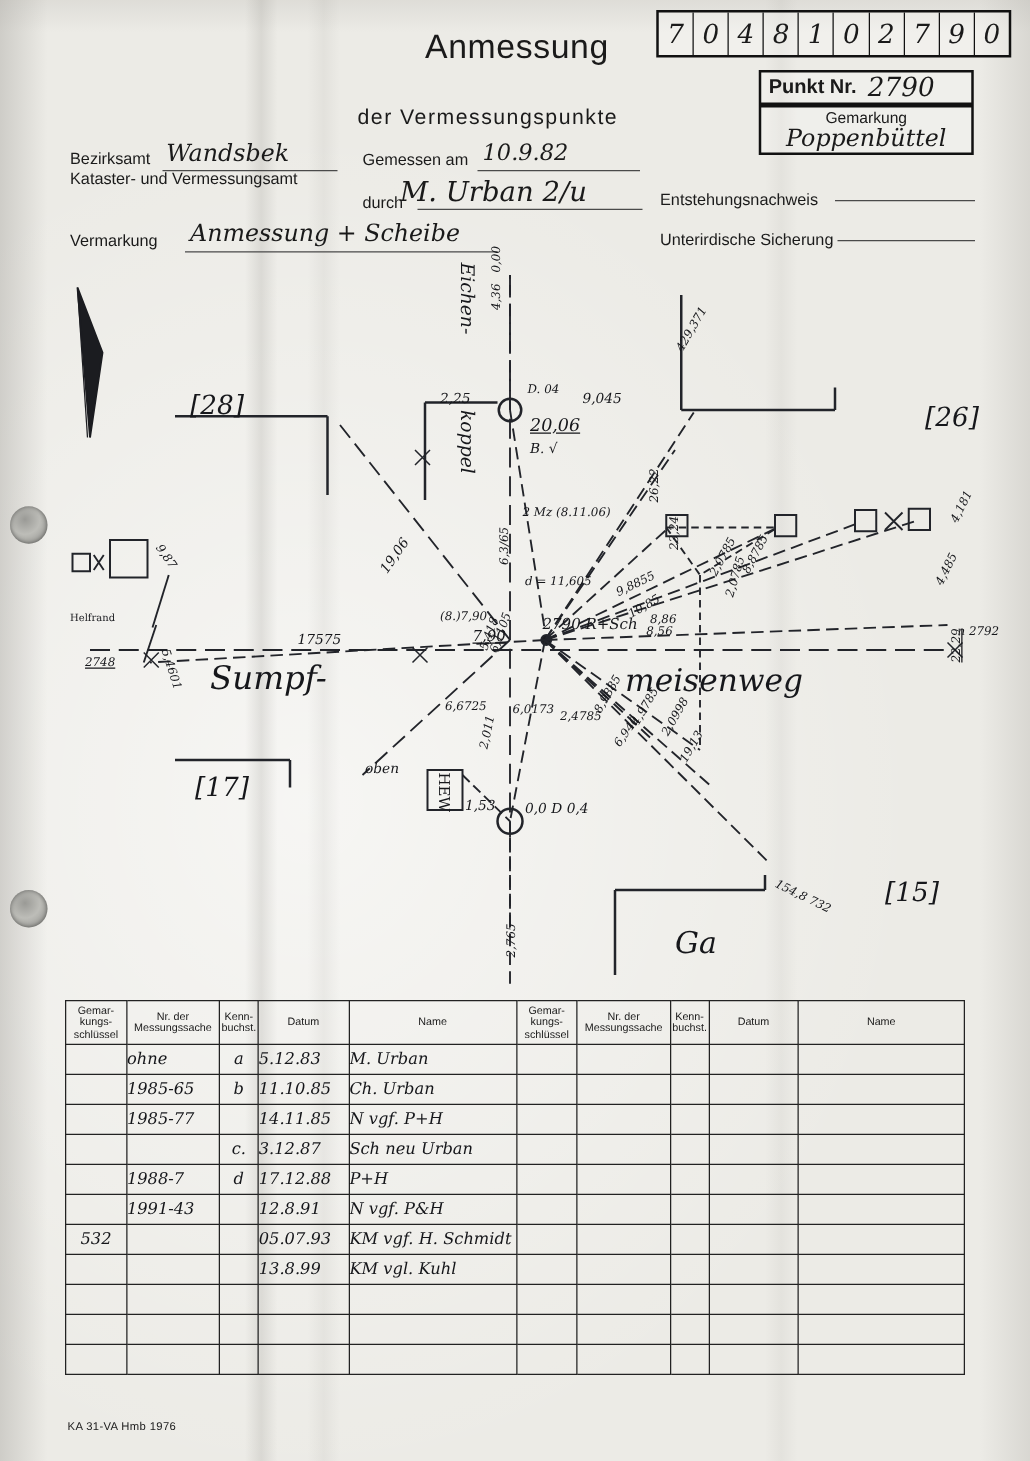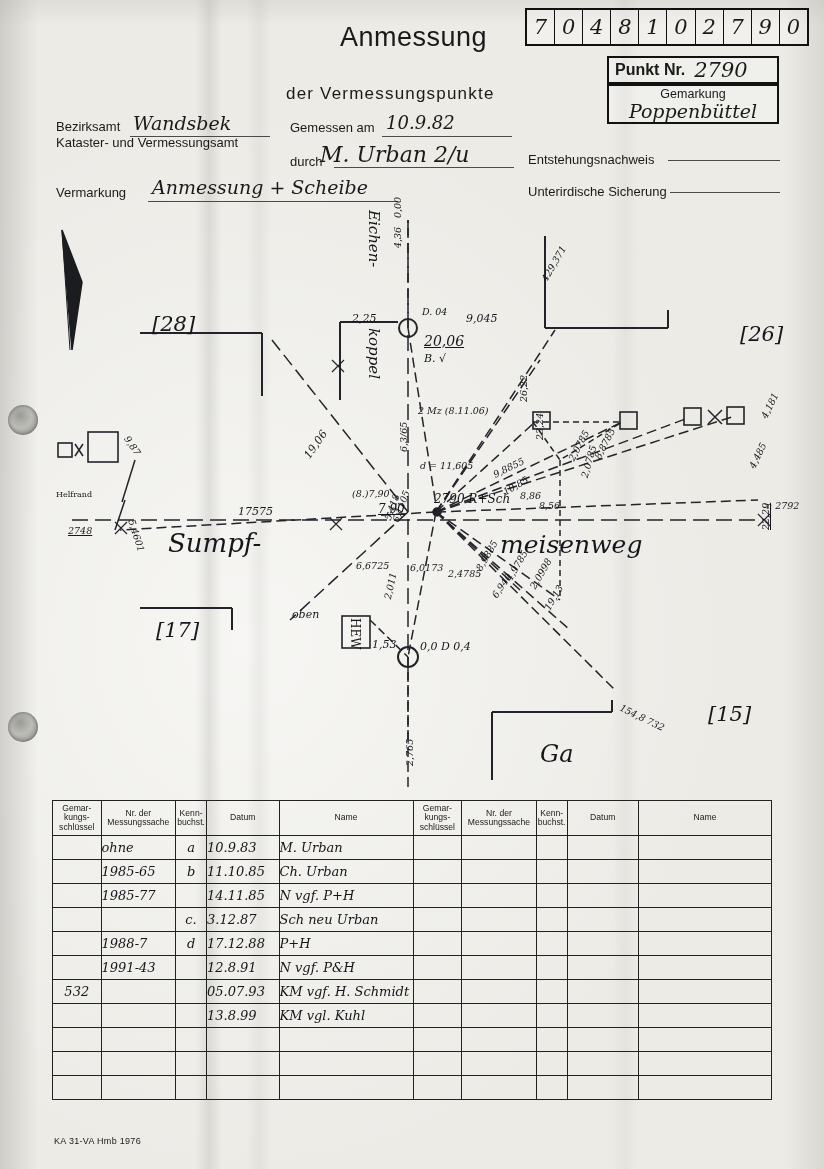--- a/index.html
+++ b/index.html
@@ -244,21 +244,21 @@
   <div class="sk" style="left:434px;top:292px;font-size:12px;">2790 R+Sch</div>
   <div class="sk" style="left:378px;top:302px;font-size:12px;text-decoration:underline;">7,90</div>
   <div class="sk sm" style="left:352px;top:288px;">(8.)7,90</div>
   <div class="sk sm" style="left:398px;top:252px;transform:rotate(-90deg);transform-origin:left top;">6,3/65</div>
   <div class="sk sm" style="left:356px;top:360px;">6,6725</div>
   <div class="sk sm" style="left:390px;top:320px;transform:rotate(-70deg);transform-origin:left top;">6,1105</div>
   <div class="sk sm" style="left:382px;top:318px;transform:rotate(-70deg);transform-origin:left top;">5,418</div>
   <div class="sk sm" style="left:420px;top:260px;">d = 11,605</div>
   <div class="sk sm" style="left:410px;top:362px;">6,0173</div>
   <div class="sk sm" style="left:492px;top:262px;transform:rotate(-26deg);">9,8855</div>
-  <div class="sk sm" style="left:539px;top:300px;">8,56</div>
+  <div class="sk sm" style="left:517px;top:300px;">8,56</div>
   <div class="sk sm" style="left:502px;top:280px;transform:rotate(-30deg);">10,85</div>
   <div class="sk sm" style="left:520px;top:290px;">8,86</div>
   <div class="sk sm" style="left:588px;top:238px;transform:rotate(-62deg);">8,8785</div>
   <div class="sk sm" style="left:562px;top:240px;transform:rotate(-62deg);">2,0785</div>
   <div class="sk sm" style="left:572px;top:256px;transform:rotate(-74deg);">2,0785</div>
   <div class="sk sm" style="left:470px;top:350px;transform:rotate(-60deg);">8,9885</div>
   <div class="sk sm" style="left:488px;top:380px;transform:rotate(-55deg);">6,940</div>
   <div class="sk sm" style="left:500px;top:360px;transform:rotate(-60deg);">4,9785</div>
   <div class="sk sm" style="left:524px;top:368px;transform:rotate(-60deg);">2,0998</div>
   <div class="sk sm" style="left:540px;top:392px;transform:rotate(-60deg);">19,13</div>
@@ -321,21 +321,21 @@
       <th style="width:136px;text-align:center;">
         <span>Name</span>
       </th>
     </tr>
   </thead>
   <tbody id="tbody">
       <tr>
         <td class="cellhand" style="text-align: center;"></td>
         <td class="cellhand">ohne</td>
         <td class="cellhand" style="text-align: center;">a</td>
-        <td class="cellhand">10.9.83</td>
+        <td class="cellhand">5.12.83</td>
         <td class="cellhand">M. Urban</td>
         <td class="cellhand"></td>
         <td class="cellhand"></td>
         <td class="cellhand"></td>
         <td class="cellhand"></td>
         <td class="cellhand"></td>
       </tr>
       <tr>
         <td class="cellhand" style="text-align: center;"></td>
         <td class="cellhand">1985-65</td>

